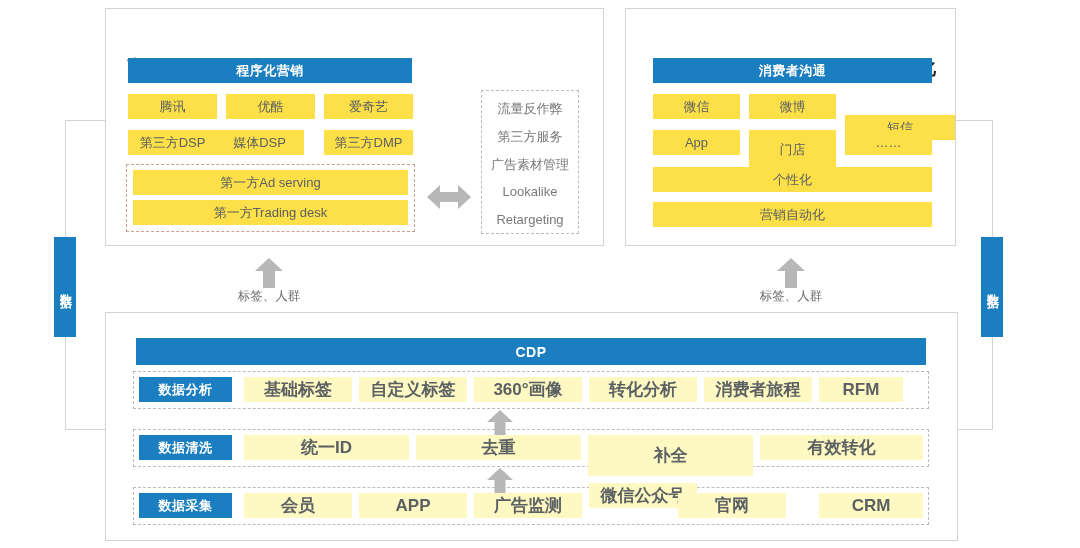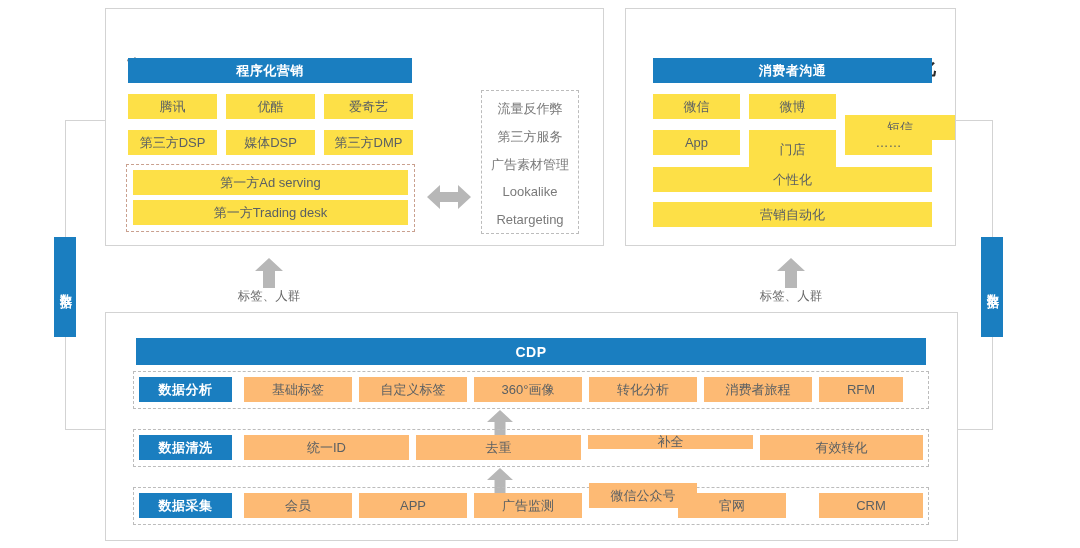--- a/index.html
+++ b/index.html
@@ -52,23 +52,24 @@
     font-size:13px;
     font-weight:bold;
     letter-spacing:.5px;
   }
   .bar-light{
     background:#fde047;
     color:#5b6063;
     font-size:13px;
   }
   .bar-light2{
-    background:#fdba74;
+    background:#fef9c3;
     color:#5b6063;
-    font-size:13px;
+    font-size:17px;
+    font-weight:bold;
   }
   .dash-box{
     position:absolute;
     border:1px dashed #c9a08f;
     box-sizing:border-box;
   }
   .dash-box-grey{
     position:absolute;
     border:1px dashed #bcbcbc;
     box-sizing:border-box;
@@ -144,21 +145,21 @@
 <div class="panel" id="panel-reach"></div>
 <div class="panel-title" id="title-reach">高效触达</div>
 
 <div class="bar bar-dark" style="left:128px; top:58px; width:284px; height:25px;">程序化营销</div>
 
 <div class="bar bar-light" style="left:128px; top:94px; width:89px; height:25px;">腾讯</div>
 <div class="bar bar-light" style="left:226px; top:94px; width:89px; height:25px;">优酷</div>
 <div class="bar bar-light" style="left:324px; top:94px; width:89px; height:25px;">爱奇艺</div>
 
 <div class="bar bar-light" style="left:128px; top:130px; width:89px; height:25px;">第三方DSP</div>
-<div class="bar bar-light" style="left:226px; top:130px; width:89px; height:25px;">媒体DSP</div>
+<div class="bar bar-light" style="left:215px; top:130px; width:89px; height:25px;">媒体DSP</div>
 <div class="bar bar-light" style="left:324px; top:130px; width:89px; height:25px;">第三方DMP</div>
 
 <div class="dash-box" style="left:126px; top:164px; width:289px; height:68px;"></div>
 <div class="bar bar-light" style="left:133px; top:170px; width:275px; height:25px;">第一方Ad serving</div>
 <div class="bar bar-light" style="left:133px; top:200px; width:275px; height:25px;">第一方Trading desk</div>
 
 <div class="dash-box-grey" id="service-box">
   <div class="svc" style="top:9px;">流量反作弊</div>
   <div class="svc" style="top:37px;">第三方服务</div>
   <div class="svc" style="top:65px;">广告素材管理</div>
@@ -218,21 +219,21 @@
 <div class="uparrow" style="left:487px; top:410px;">
   <svg width="26" height="27" viewBox="0 0 26 27" xmlns="http://www.w3.org/2000/svg">
     <polygon points="13,0 26,12 18.5,12 18.5,27 7.5,27 7.5,12 0,12" fill="#b7b7b7"></polygon>
   </svg>
 </div>
 
 <div class="dash-box-grey" style="left:133px; top:429px; width:796px; height:38px;"></div>
 <div class="bar bar-dark" style="left:139px; top:435px; width:93px; height:25px;">数据清洗</div>
 <div class="bar bar-light2" style="left:244px; top:435px; width:165px; height:25px;">统一ID</div>
 <div class="bar bar-light2" style="left:416px; top:435px; width:165px; height:25px;">去重</div>
-<div class="bar bar-light2" style="left:588px; top:435px; width:165px; height:14px;">补全</div>
+<div class="bar bar-light2" style="left:588px; top:435px; width:165px; height:41px;">补全</div>
 <div class="bar bar-light2" style="left:760px; top:435px; width:163px; height:25px;">有效转化</div>
 
 <div class="uparrow" style="left:487px; top:468px;">
   <svg width="26" height="27" viewBox="0 0 26 27" xmlns="http://www.w3.org/2000/svg">
     <polygon points="13,0 26,12 18.5,12 18.5,27 7.5,27 7.5,12 0,12" fill="#b7b7b7"></polygon>
   </svg>
 </div>
 
 <div class="dash-box-grey" style="left:133px; top:487px; width:796px; height:38px;"></div>
 <div class="bar bar-dark" style="left:139px; top:493px; width:93px; height:25px;">数据采集</div>

